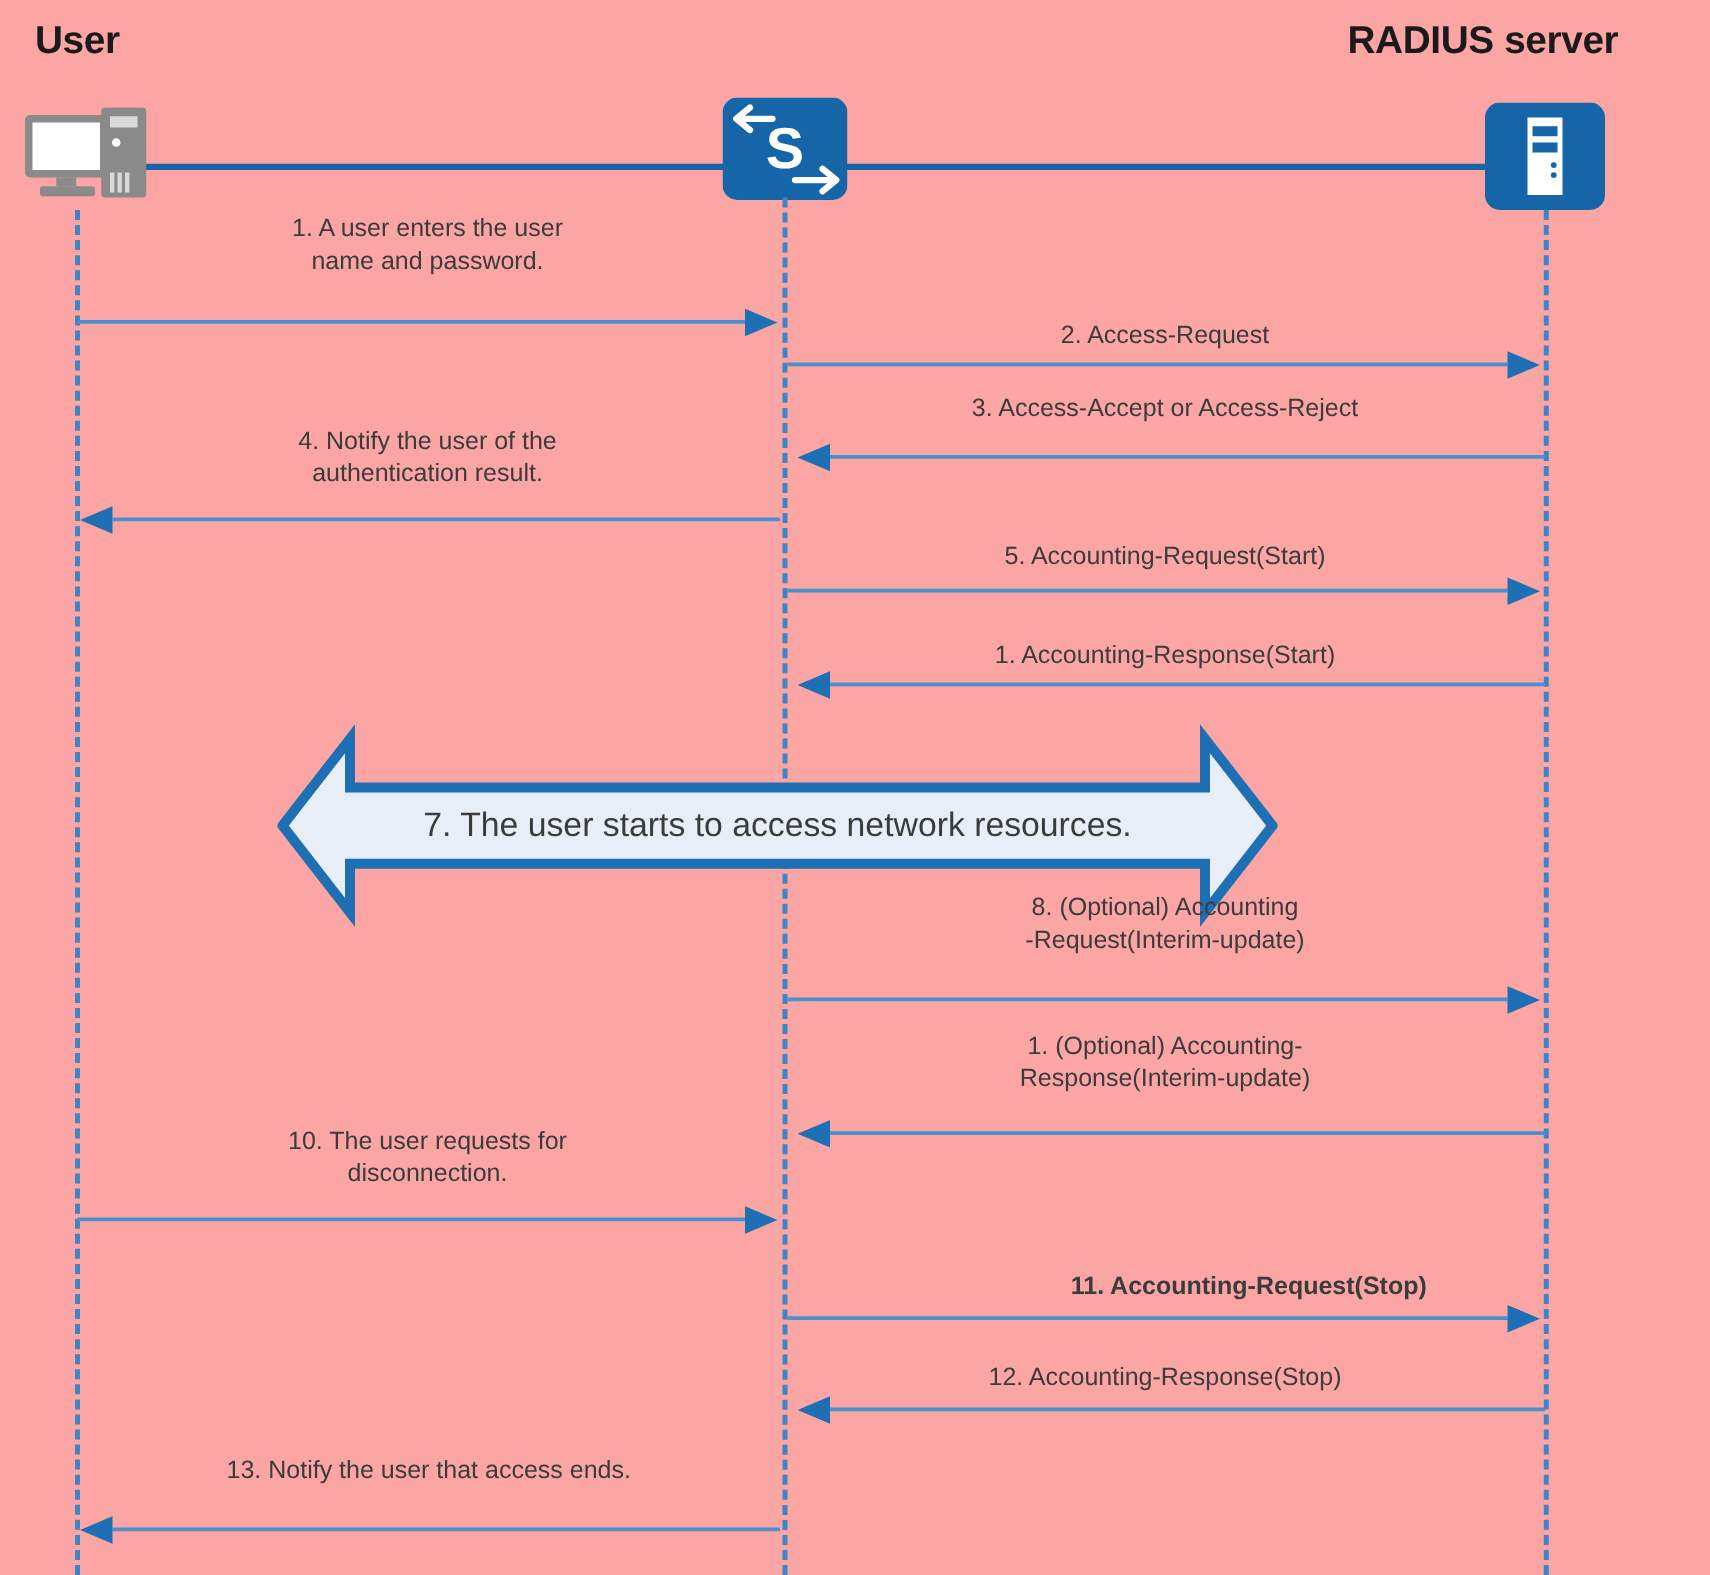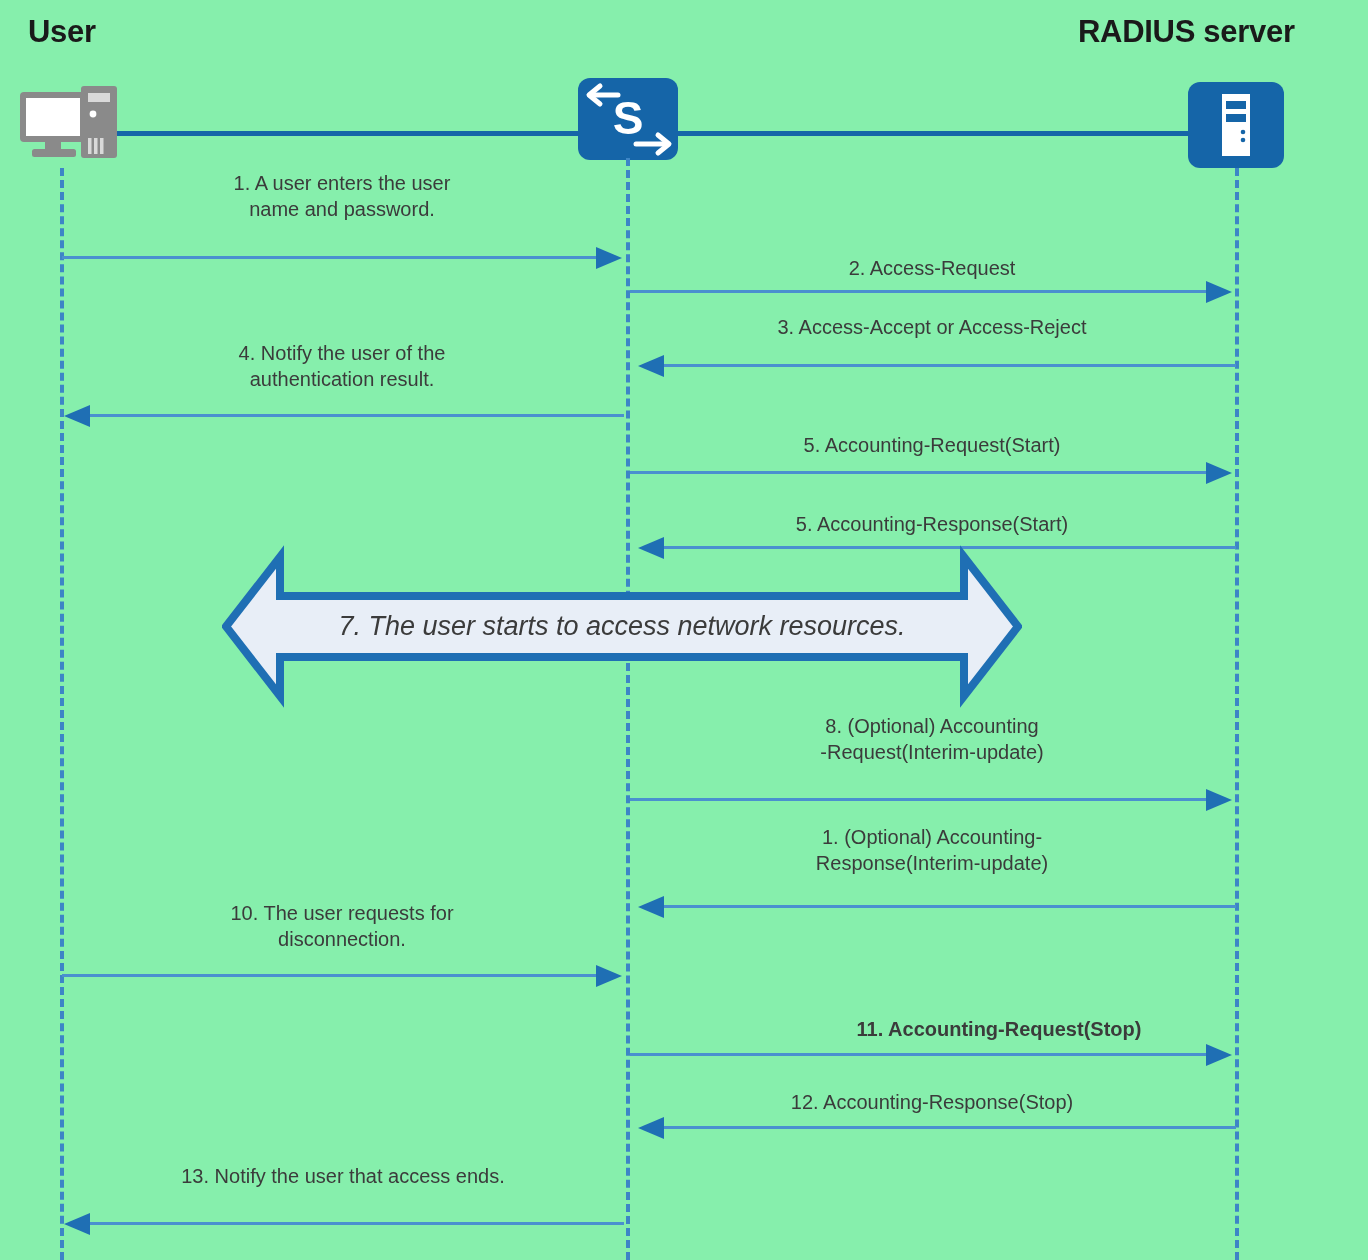--- a/index.html
+++ b/index.html
@@ -8,21 +8,21 @@
     padding: 0;
     background: #ffffff;
   }
   body {
     font-family: "Liberation Sans", sans-serif;
   }
   #diagram-root {
     position: relative;
     width: 1368px;
     height: 1260px;
-    background: #86efac;
+    background: #fca5a5;
     overflow: hidden;
   }
   
   .col-title {
     position: absolute;
     font-family: "Liberation Sans", sans-serif;
     font-weight: bold;
     font-size: 31px;
     color: #1a1a1a;
     white-space: nowrap;
@@ -94,24 +94,23 @@
     color: #3b3b3b;
     text-align: center;
     line-height: 1.32;
     white-space: pre-line;
   }
 
   
   #block-arrow-wrap {
     position: absolute;
     left: 222px;
-    top: 544px;
+    top: 578px;
     width: 800px;
     height: 165px;
-    font-style: italic;
   }
   #block-arrow-wrap svg { display: block; width: 100%; height: 100%; }
   #block-arrow-label {
     position: absolute;
     left: 0;
     top: 0;
     width: 800px;
     height: 165px;
     display: flex;
     align-items: center;
@@ -211,21 +210,21 @@
     <div class="arrow-head left" style="left:64px; top:405px;"></div>
   </div>
 
   <div class="msg">
     <div class="msg-label" style="left:630px; top:432px; width:604px;">5. Accounting-Request(Start)</div>
     <div class="msg-line" style="left:630px; top:471px; width:576px;"></div>
     <div class="arrow-head right" style="left:1206px; top:462px;"></div>
   </div>
 
   <div class="msg">
-    <div class="msg-label" style="left:630px; top:511px; width:604px;">5. Accounting-Response(Start)</div>
+    <div class="msg-label" style="left:630px; top:511px; width:604px;">1. Accounting-Response(Start)</div>
     <div class="msg-line" style="left:664px; top:546px; width:572px;"></div>
     <div class="arrow-head left" style="left:638px; top:537px;"></div>
   </div>
 
   <div id="block-arrow-wrap">
     <svg viewBox="0 0 800 165" xmlns="http://www.w3.org/2000/svg" preserveAspectRatio="none">
       <polygon points="4,82.5 58,13 58,52 742,52 742,13 796,82.5 742,152 742,113 58,113 58,152" fill="#e8eef7" stroke="#1f6fb4" stroke-width="8" stroke-linejoin="miter"></polygon>
     </svg>
     <div id="block-arrow-label">7. The user starts to access network resources.</div>
   </div>

